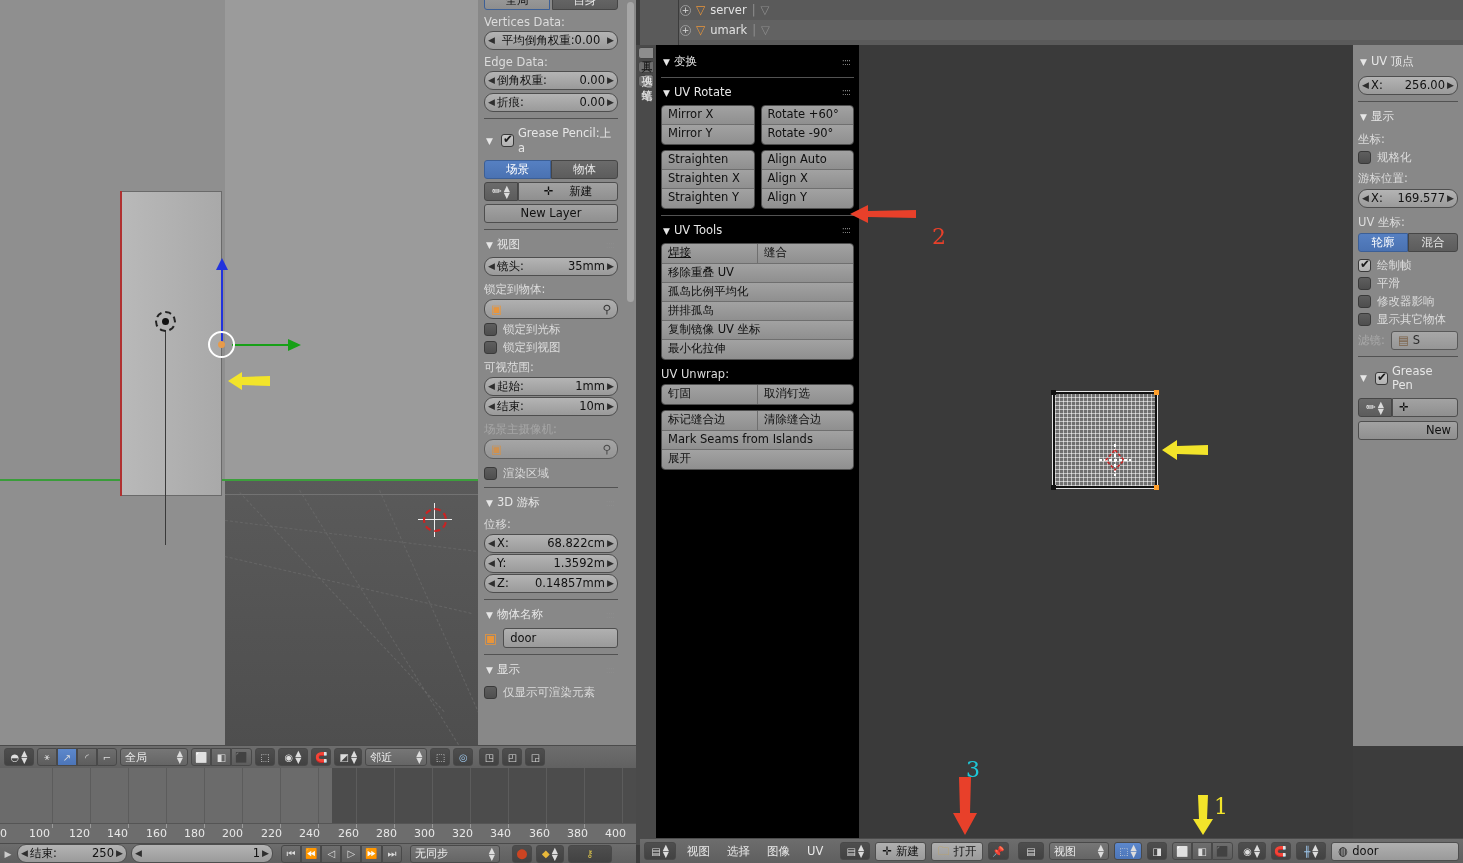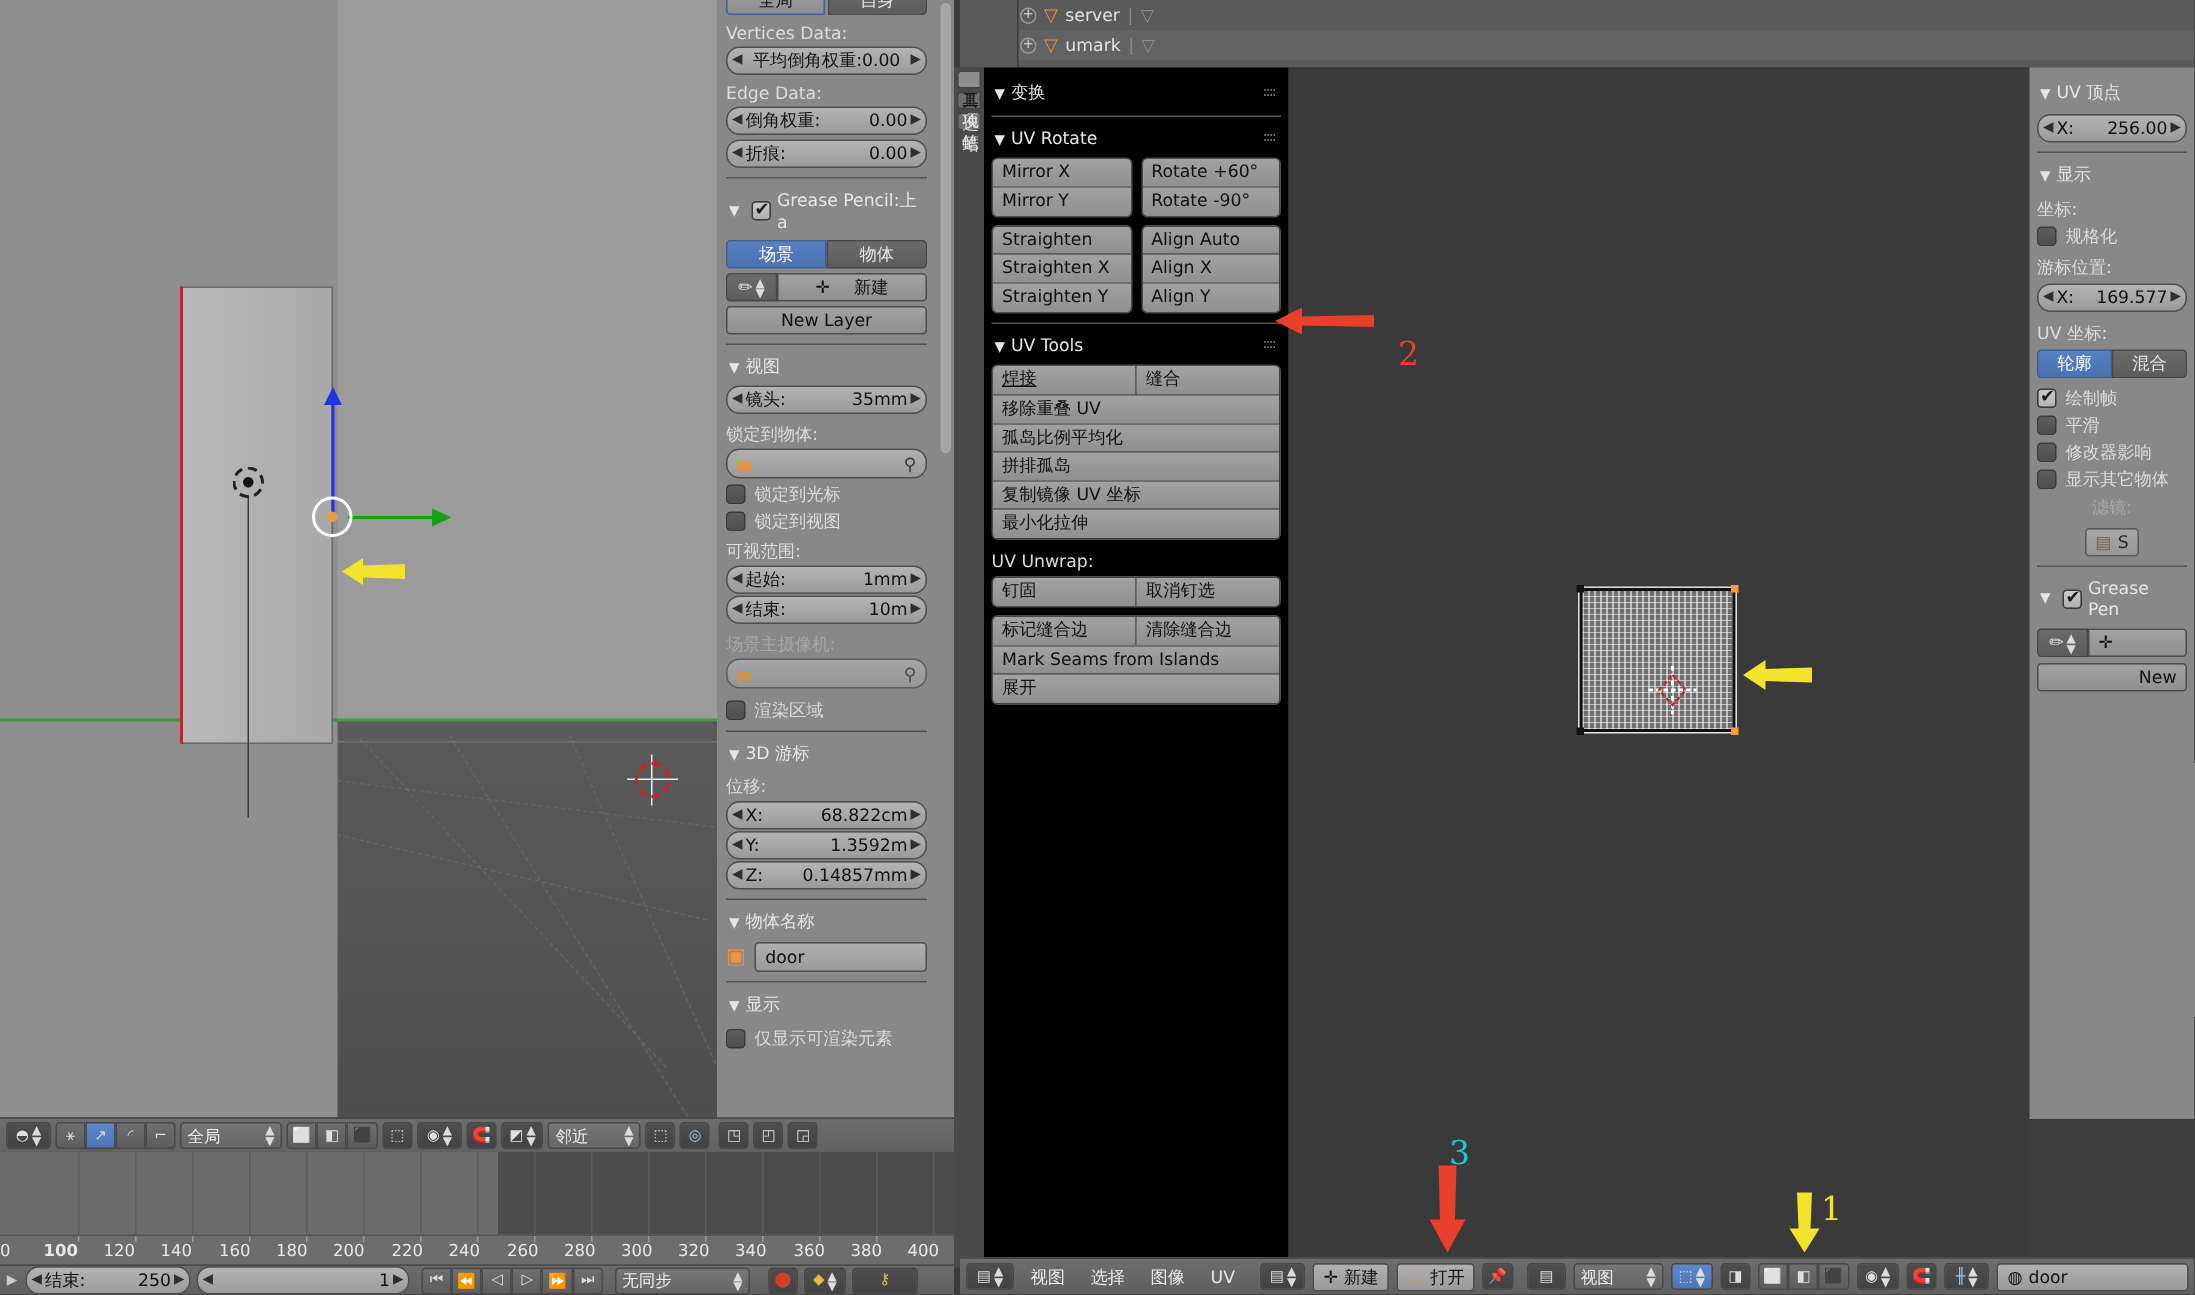--- a/index.html
+++ b/index.html
@@ -592,21 +592,21 @@
       <span class="lbl">平滑</span>
     </div>
     <div class="cbrow">
       <span class="cbox"></span>
       <span class="lbl">修改器影响</span>
     </div>
     <div class="cbrow">
       <span class="cbox"></span>
       <span class="lbl">显示其它物体</span>
     </div>
-    <div style="display:flex;align-items:center;gap:6px;margin-top:4px;flex-direction:column;">
+    <div style="display:flex;align-items:center;gap:6px;margin-top:4px;">
       <span class="lbl" style="color:#a8a8a8;">滤镜:</span>
       <span class="pill" style="flex:1;opacity:.8;">
         <span style="color:#7a5a3a;">▤</span>
         <span>S</span>
       </span>
     </div>
 
     <div class="sep"></div>
 
     <div class="panel-title">
@@ -730,21 +730,21 @@
     <div class="tl-grid" style="left:394px;"></div>
     <div class="tl-grid" style="left:432px;"></div>
     <div class="tl-grid" style="left:470px;"></div>
     <div class="tl-grid" style="left:508px;"></div>
     <div class="tl-grid" style="left:546px;"></div>
     <div class="tl-grid" style="left:584px;"></div>
     <div class="tl-grid" style="left:622px;"></div>
 
     <div id="tl-ruler">
       <span class="tick" style="left:0px;">0</span>
-      <span class="tick" style="left:29px;font-weight:bold;">100</span>
+      <span class="tick" style="left:29px;">100</span>
       <span class="tick" style="left:69px;">120</span>
       <span class="tick" style="left:107px;">140</span>
       <span class="tick" style="left:146px;">160</span>
       <span class="tick" style="left:184px;">180</span>
       <span class="tick" style="left:222px;">200</span>
       <span class="tick" style="left:261px;">220</span>
       <span class="tick" style="left:299px;">240</span>
       <span class="tick" style="left:338px;">260</span>
       <span class="tick" style="left:376px;">280</span>
       <span class="tick" style="left:414px;">300</span>

